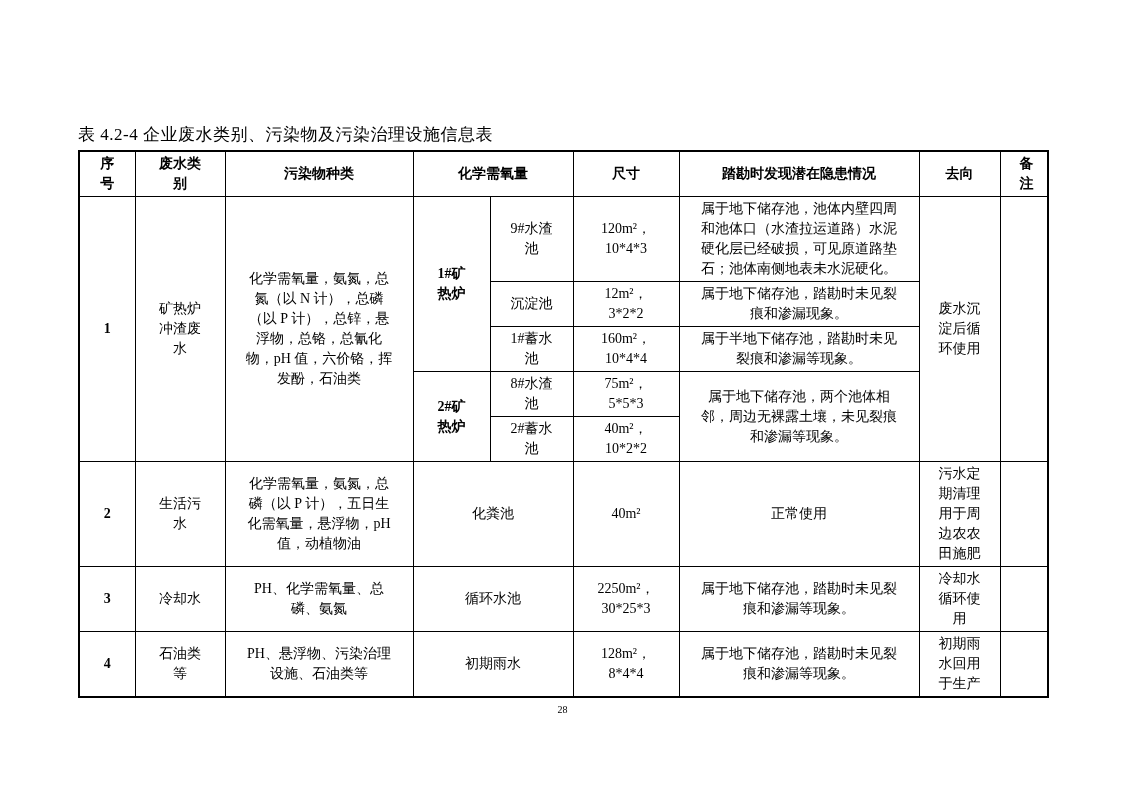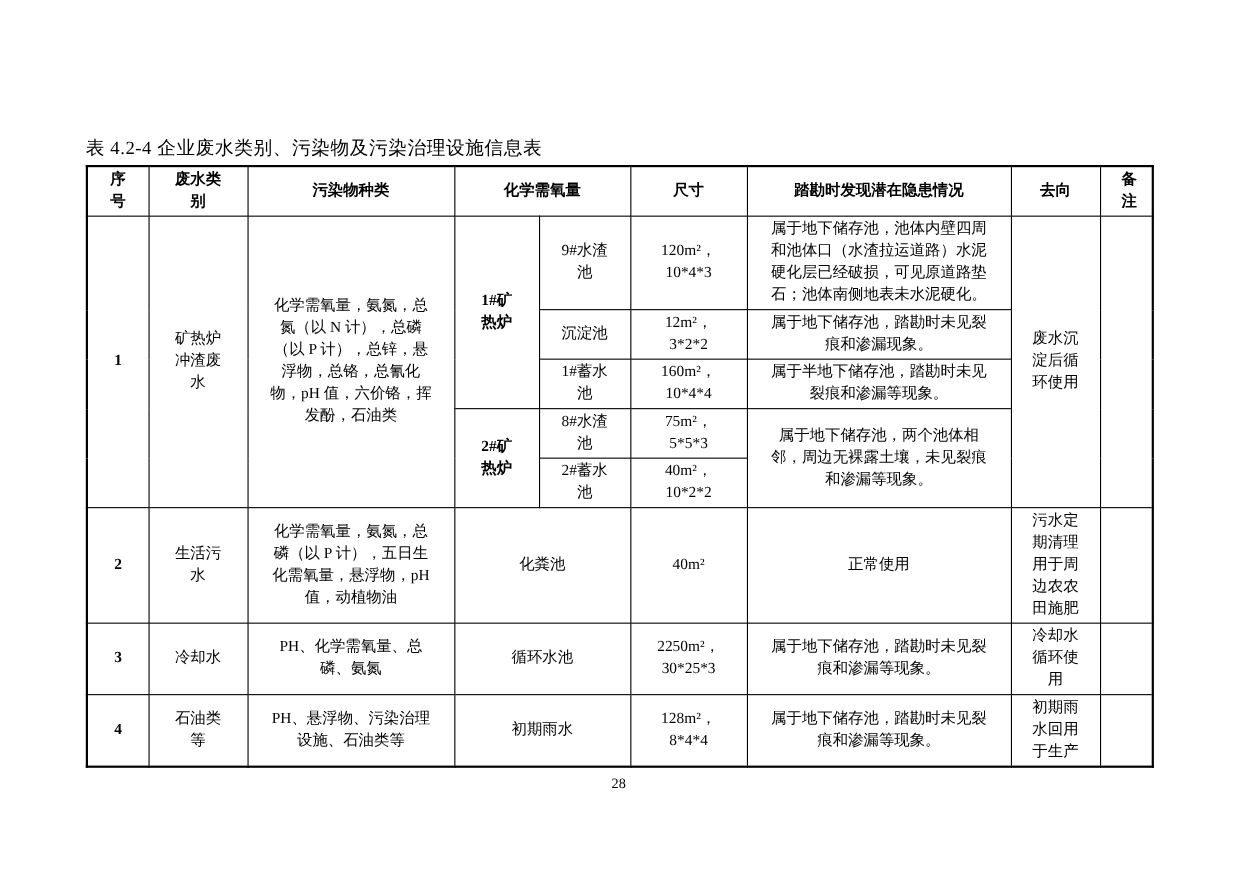--- a/index.html
+++ b/index.html
@@ -56,21 +56,21 @@
   .c-left    { text-align: left; }
   .c-just    { text-align: justify; text-justify: inter-character; }
   .c-pre     { white-space: pre-line; }
   .c-bold    { font-weight: bold; margin-left: 23px; }
   .c-haz     { text-align: justify; text-justify: inter-character; padding: 2px 5px; }
   .c-center  { text-align: center; margin-left: 36px; }
   .page-number {
     position: absolute;
     top: 704px; left: 78px; width: 969px;
     text-align: center;
-    font-size: 13px;
+    font-size: 10px;
   }
 </style>
 </head>
 <body>
 
 <div class="page">
 
   <div class="doc-title">表 4.2-4 企业废水类别、污染物及污染治理设施信息表</div>
 
   <table class="info-table">

